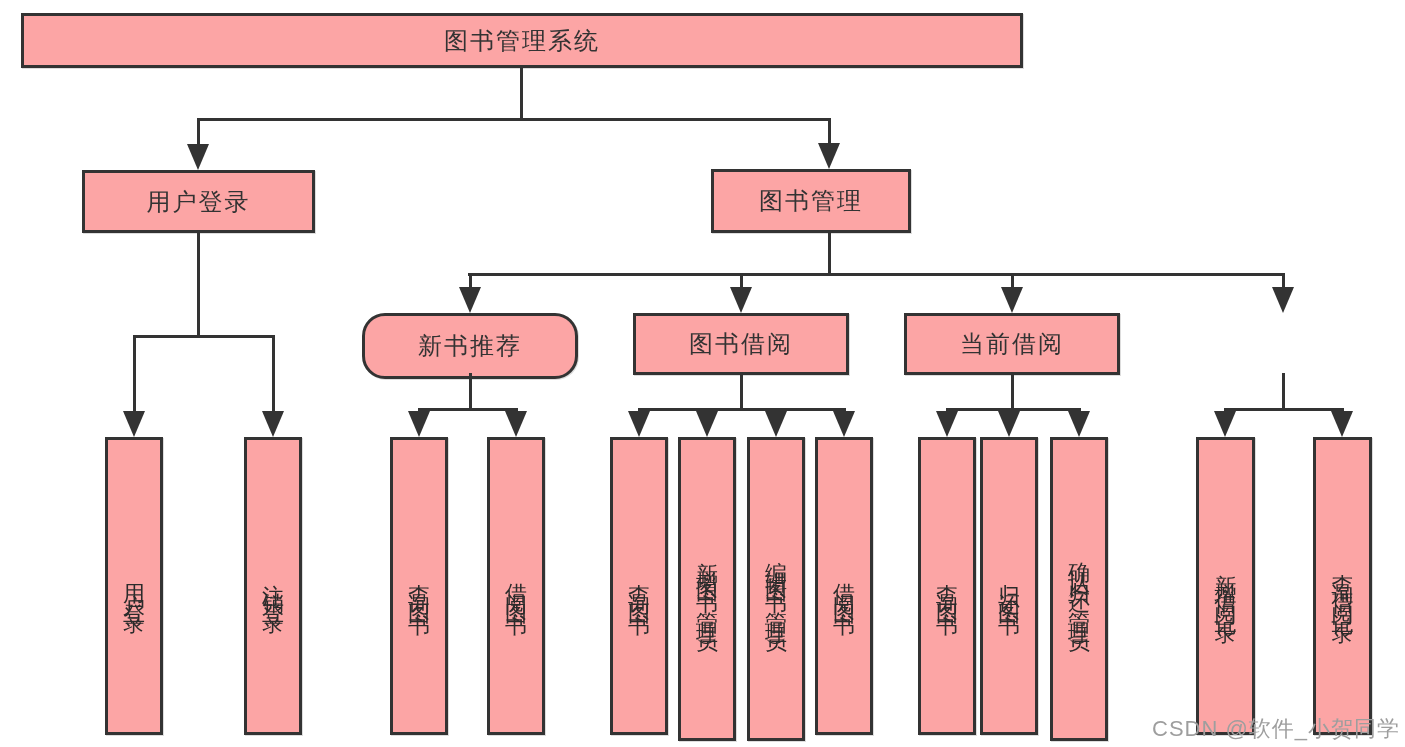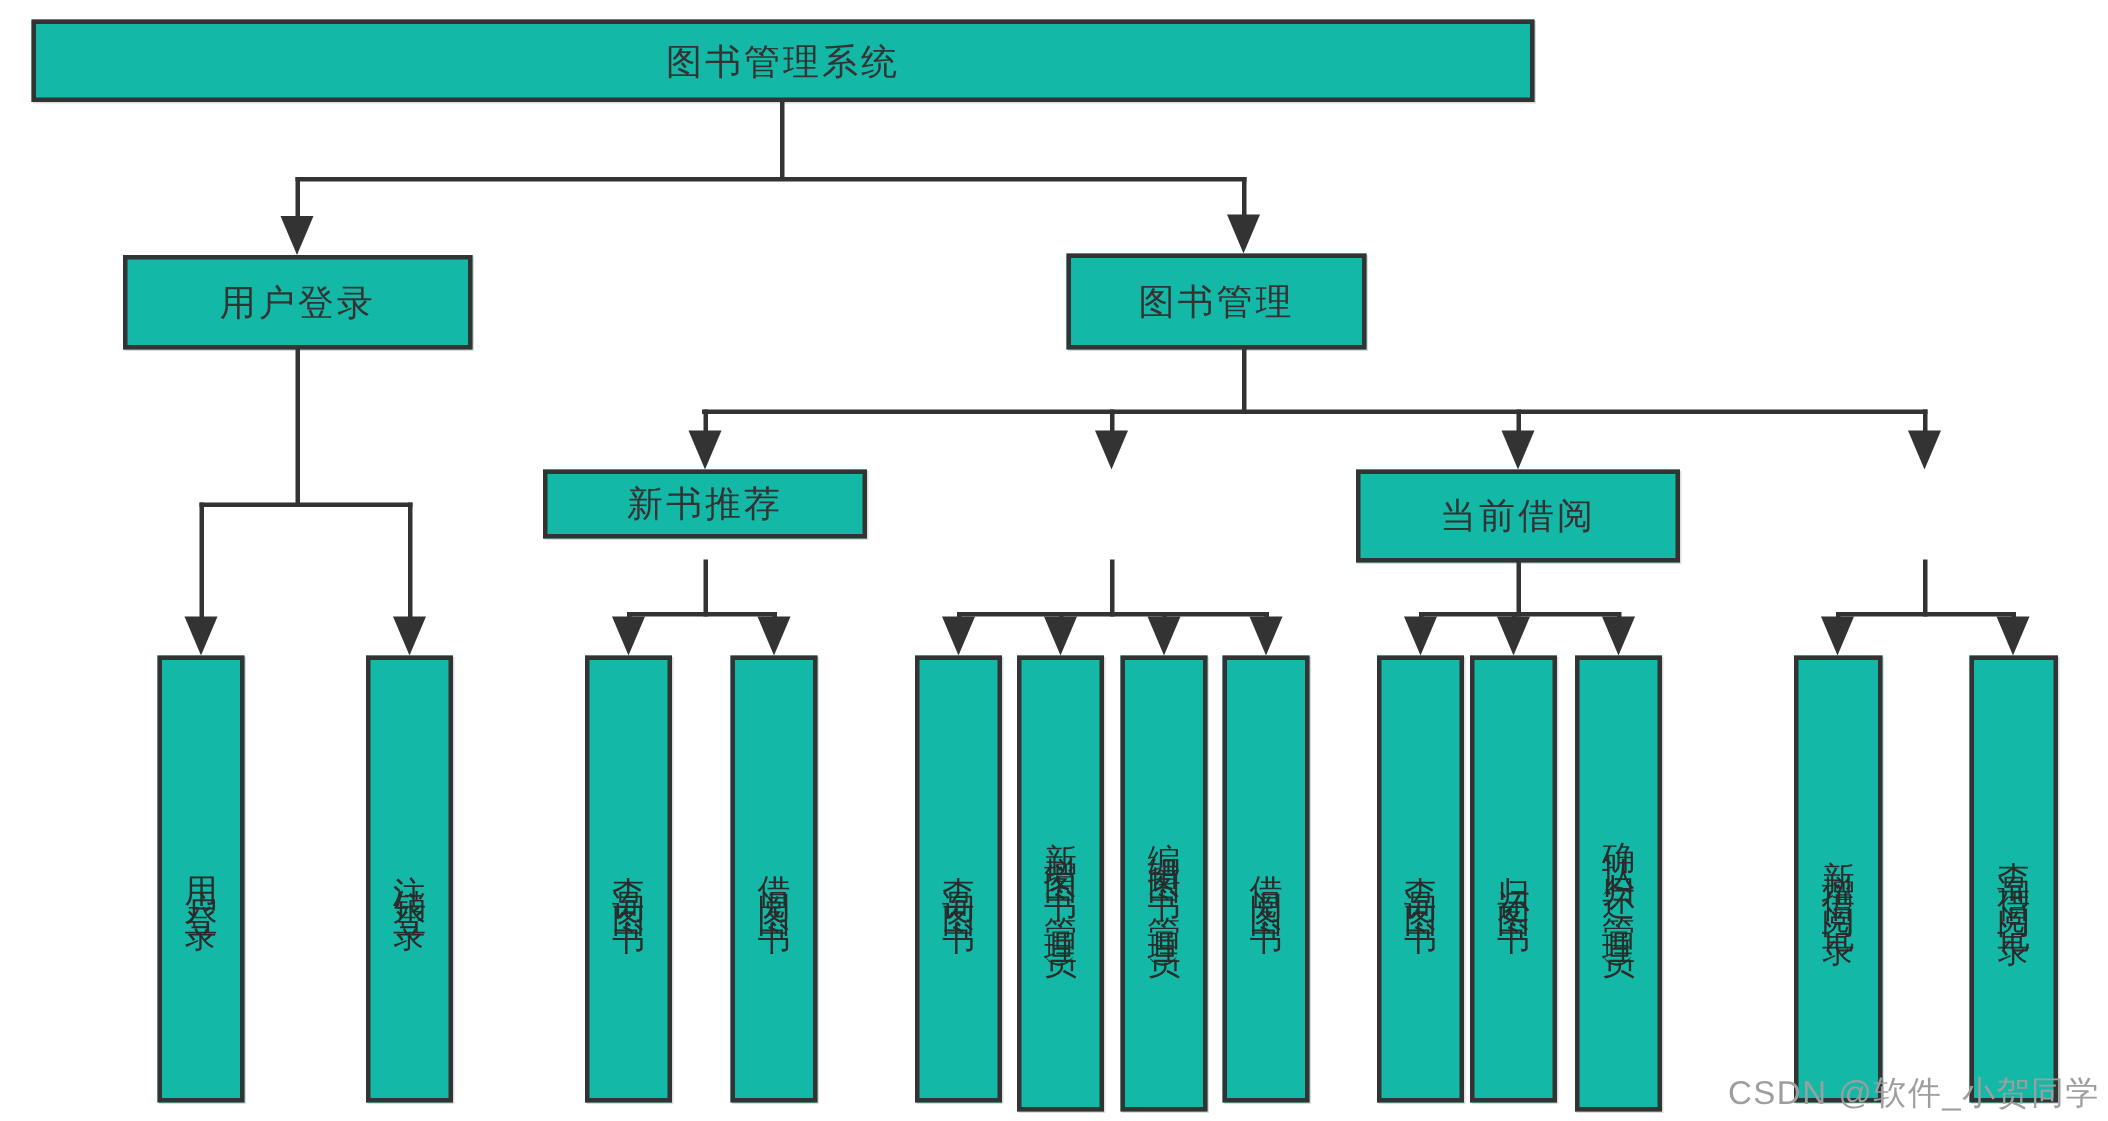--- a/index.html
+++ b/index.html
@@ -1,21 +1,21 @@
 <!DOCTYPE html>
 <html><head>
 <meta charset="utf-8">
 <style>
   html,body{margin:0;padding:0;background:#ffffff;}
   #stage{
     position:relative;width:1405px;height:747px;background:#ffffff;
     font-family:"Liberation Sans","DejaVu Sans",sans-serif;overflow:hidden;
   }
   .box{
-    position:absolute;box-sizing:border-box;border:3px solid #333333;background:#14b8a6;
+    position:absolute;box-sizing:border-box;border:3px solid #333333;background:#fca5a5;
     display:flex;align-items:center;justify-content:center;
     box-shadow:1px 1px 0 rgba(120,120,120,.25);
   }
   .hlabel{font-size:24px;color:#333333;letter-spacing:2px;white-space:nowrap;}
   .vtext{
     writing-mode:vertical-rl;text-orientation:mixed;
     font-size:22px;letter-spacing:10px;line-height:1;color:#2b2b2b;white-space:nowrap;
   }
   .vl{position:absolute;width:3px;background:#333333;}
   .hl{position:absolute;height:3px;background:#333333;}
@@ -38,22 +38,25 @@
     <span class="hlabel">图书管理系统</span>
   </div>
 
   <div class="box" style="left:82px;top:170px;width:233px;height:63px;">
     <span class="hlabel">用户登录</span>
   </div>
   <div class="box" style="left:711px;top:169px;width:200px;height:64px;">
     <span class="hlabel">图书管理</span>
   </div>
 
-  <div class="box" style="left:362px;top:313px;width:216px;height:46px;">
+  <div class="box" style="left:362px;top:313px;width:216px;height:66px;border-radius:23px;">
     <span class="hlabel">新书推荐</span>
+  </div>
+  <div class="box" style="left:633px;top:313px;width:216px;height:62px;">
+    <span class="hlabel">图书借阅</span>
   </div>
   <div class="box" style="left:904px;top:313px;width:216px;height:62px;">
     <span class="hlabel">当前借阅</span>
   </div>
 
   <div class="box" style="left:105px;top:437px;width:58px;height:298px;">
     <span class="vtext">用户登录</span>
   </div>
   <div class="box" style="left:244px;top:437px;width:58px;height:298px;">
     <span class="vtext">注销登录</span>

